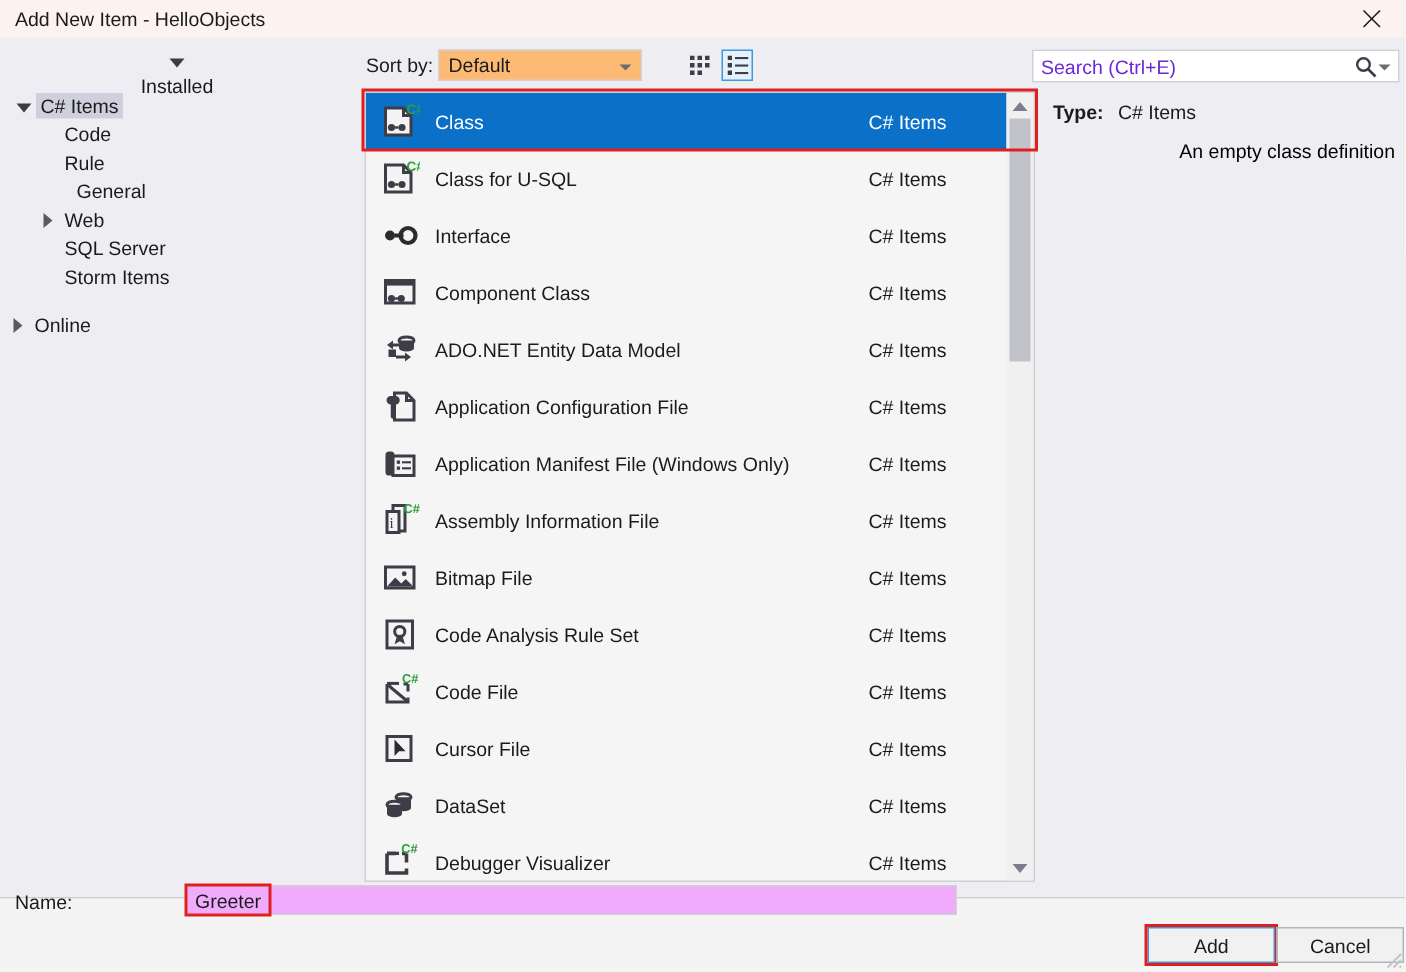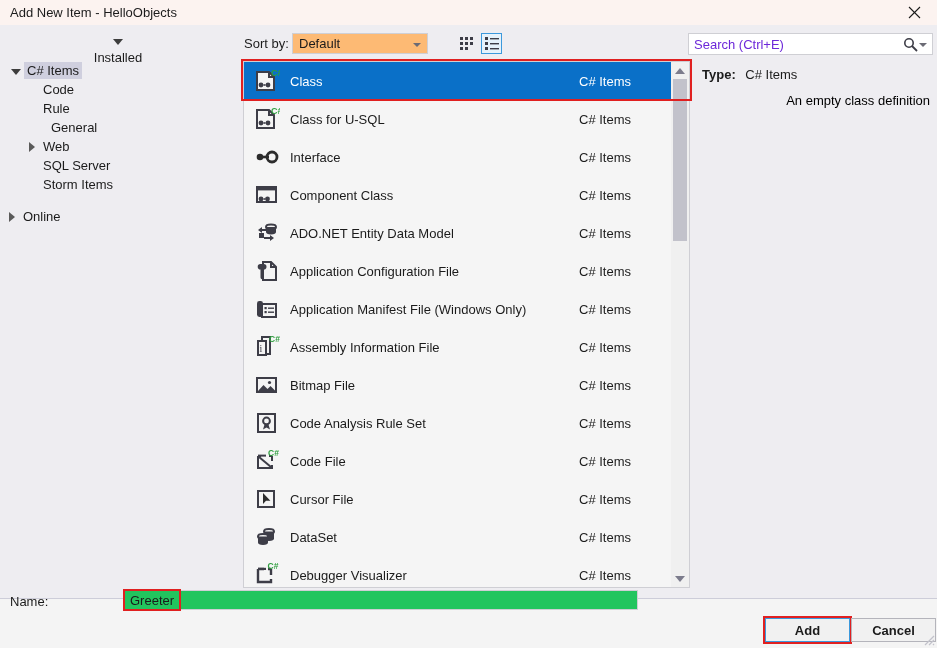--- a/index.html
+++ b/index.html
@@ -248,21 +248,21 @@
     left: 0; top: 599px; width: 937px; height: 49px;
     background: #f4f4f4;
   }
   #name-label {
     position: absolute; left: 10px; top: 594px;
     font-size: 13px; color: #1b1b1b;
   }
   #name-input {
     position: absolute; left: 124px; top: 590px;
     width: 514px; height: 20px;
-    background: #22c55e;
+    background: #f0abfc;
     border: 1px solid #cfcfd4;
     box-sizing: border-box;
   }
   #name-value {
     position: absolute; left: 5px; top: 2px;
     font-size: 13px; color: #1b1b1b;
   }
   #name-annotation {
     position: absolute; left: 123px; top: 589px;
     width: 58px; height: 22px;
@@ -274,21 +274,20 @@
     position: absolute;
     width: 85px; height: 24px;
     background: #f1f1f1;
     border: 1px solid #b4b4bb;
     box-sizing: border-box;
     font-size: 13px;
     color: #1b1b1b;
     display: flex; align-items: center; justify-content: center;
     cursor: default;
     font-family: "Liberation Sans", sans-serif;
-    font-weight: bold;
   }
   #add-button {
     left: 765px; top: 618px;
     border: 1px solid #3c99dc;
     background: #f1f1f1;
   }
   #cancel-button { left: 851px; top: 618px; }
   #add-annotation {
     position: absolute;
     left: 763px; top: 616px;

